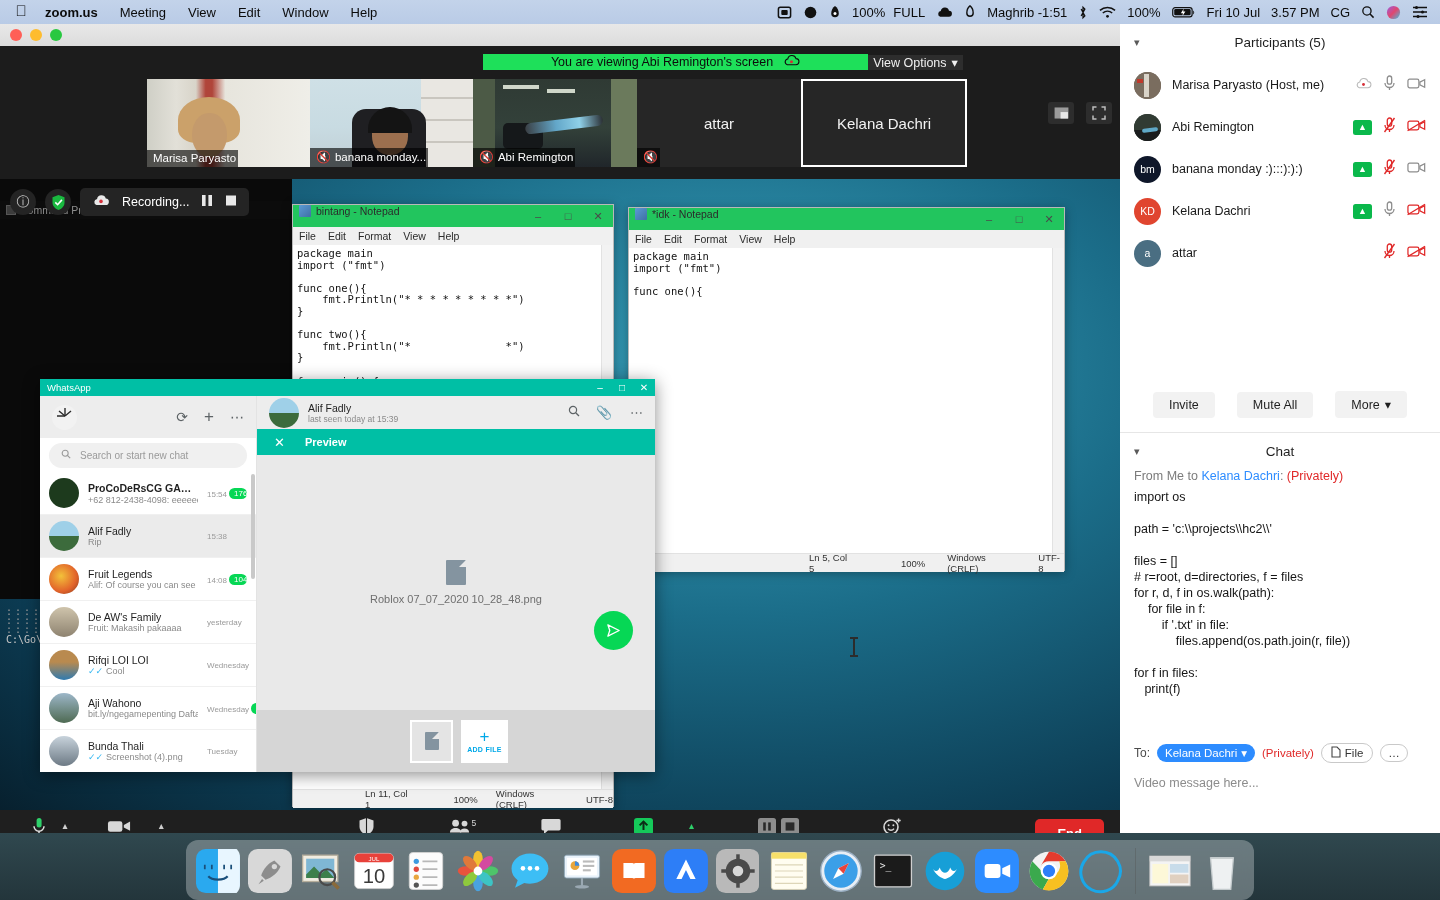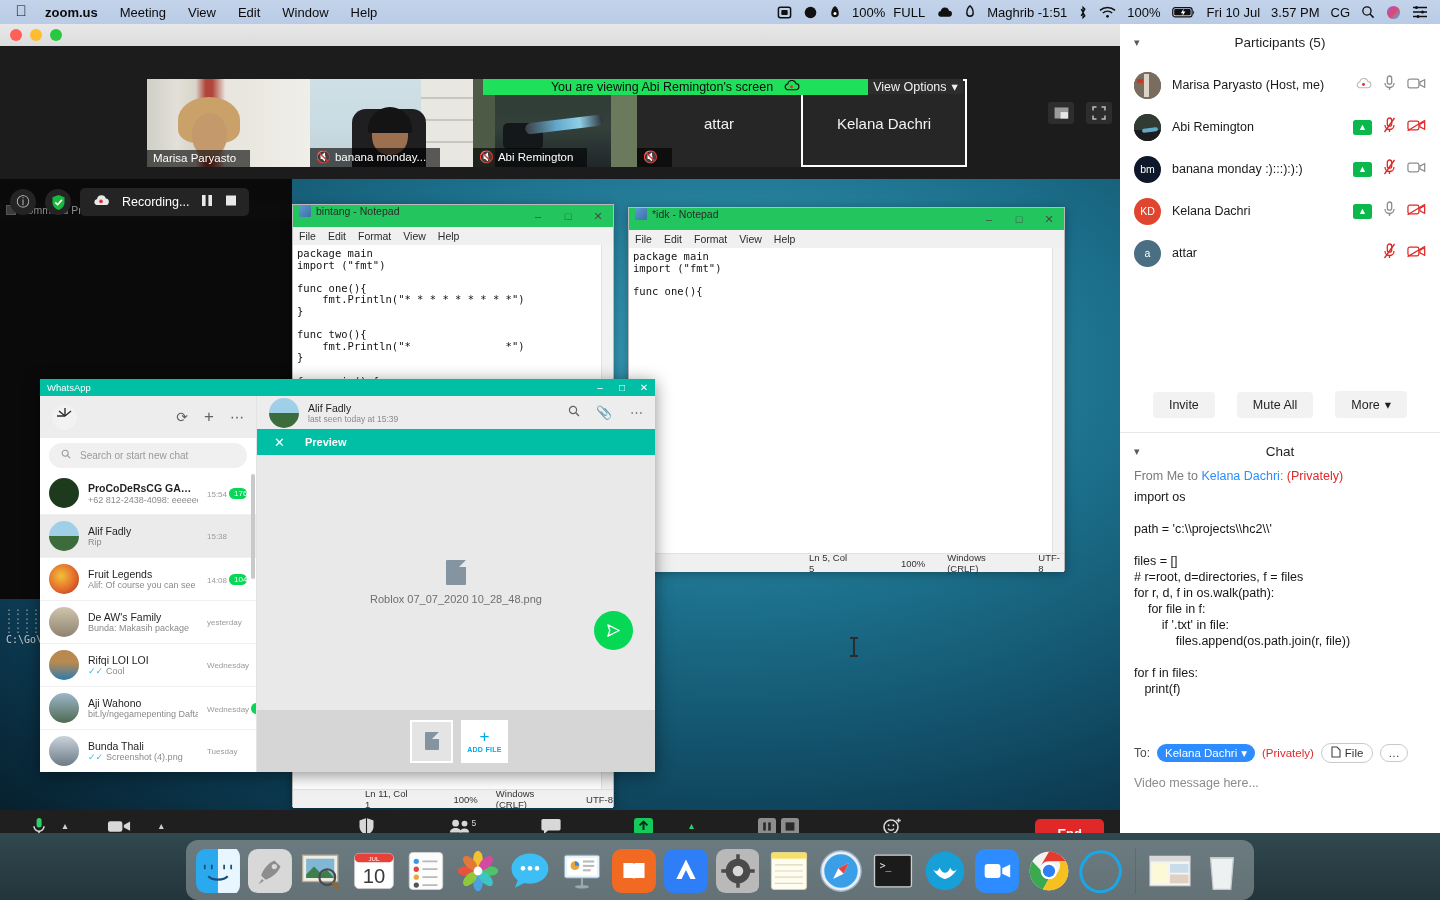--- a/index.html
+++ b/index.html
@@ -34,41 +34,41 @@
     position:absolute; left:0; top:0; width:1120px; height:22px;
     background: linear-gradient(180deg,#e8e8e8,#dcdcdc);
     display:flex; align-items:center;
   }
   .traffic { display:flex; gap:8px; padding-left:10px; }
   .tl { width:12px; height:12px; border-radius:50%; }
   .tl.r{background:#ff5f57;} .tl.y{background:#febc2e;} .tl.g{background:#28c840;}
 
   .viewingbar {
     position:absolute; left:483px; top:22px; width:480px; height:24px;
-    display:flex; align-items:flex-start; z-index:30;margin-top:33px;
+    display:flex; align-items:flex-end; z-index:30;
   }
   .viewing-green {
     flex:1; background:#1ee05a; color:#0c0c0c; font-size:12.5px;
     display:flex; align-items:center; justify-content:center; gap:10px;
   }
   .viewing-opts {
     width:95px; background:#2d2d2d; color:#f0f0f0; font-size:12.5px;
     display:flex; align-items:center; justify-content:center; gap:5px;
   }
 
   
   .filmstrip {
     position:absolute; left:0; top:22px; width:1120px; height:133px;
     background:#1c1c1c;
   }
   .tiles { position:absolute; left:147px; top:33px; display:flex; }
   .tile { width:163px; height:88px; position:relative; overflow:hidden; background:#2a2a2a; }
   .tile .nm {
     position:absolute; left:0; bottom:0; background:rgba(0,0,0,.62);
-    color:#fff; font-size:11.5px; padding:2px 14px 3px 6px; display:flex;
+    color:#fff; font-size:11.5px; padding:2px 2px 3px 6px; display:flex;
     align-items:center; gap:4px; max-width:100%; white-space:nowrap; overflow:hidden;
   }
   .tile.big { width:164px; }
   .tile.active { outline:2px solid #8fd14f; outline-offset:-2px; }
   .tile.white-out { outline:2px solid #ffffff; outline-offset:-2px; }
   .tile.dark { background:#262626; display:flex; align-items:center; justify-content:center;}
   .tile.dark span.lbl { color:#f2f2f2; font-size:15px; }
   .vidctl { position:absolute; right:8px; top:56px; display:flex; gap:12px; }
   .vbtn { width:26px;height:22px;border-radius:3px;background:#2d2d2d;display:flex;align-items:center;justify-content:center;}
 
@@ -555,21 +555,21 @@
                 </div>
                 <div class="wa-c-right">
                   <span class="wa-time">14:08</span>
                   <span class="wa-badge">104</span>
                 </div>
               </div>
               <div class="wa-chat">
                 <div class="wa-ava" style="background:linear-gradient(180deg,#cfc4ac,#8e8370)"></div>
                 <div class="wa-c-mid">
                   <div class="wa-c-name">De AW's Family</div>
-                  <div class="wa-c-msg">Bunda: Makasih package</div>
+                  <div class="wa-c-msg">Fruit: Makasih pakaaaa</div>
                 </div>
                 <div class="wa-c-right">
                   <span class="wa-time">yesterday</span>
                 </div>
               </div>
               <div class="wa-chat">
                 <div class="wa-ava" style="background:linear-gradient(180deg,#b98a4f 40%,#2e7ab0)"></div>
                 <div class="wa-c-mid">
                   <div class="wa-c-name">Rifqi LOI LOI</div>
                   <div class="wa-c-msg">

